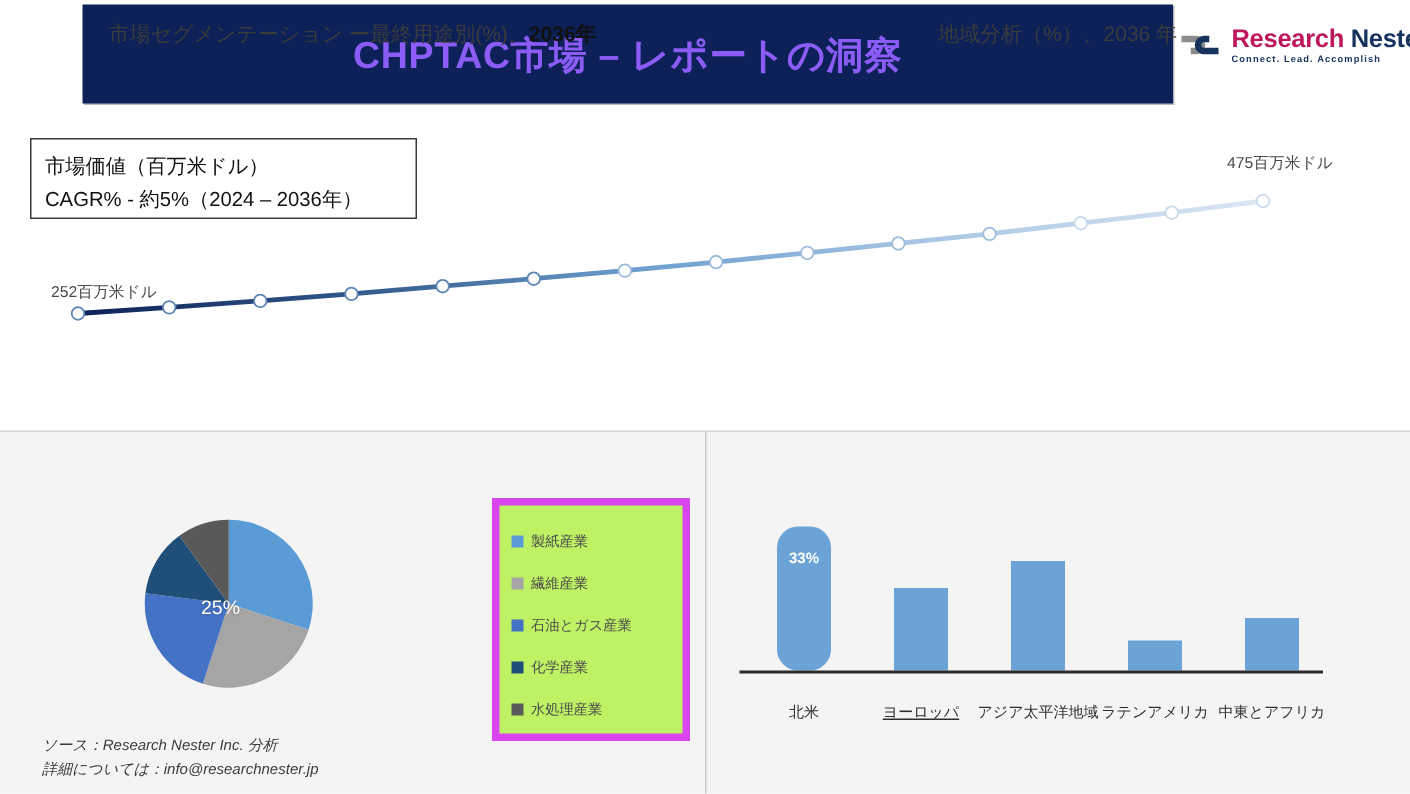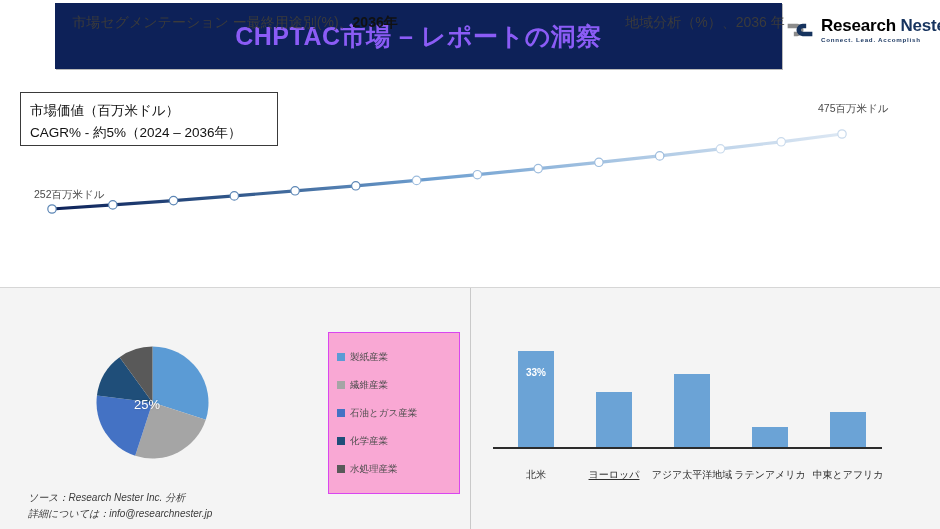--- a/index.html
+++ b/index.html
@@ -54,21 +54,21 @@
     margin-right: 6px;
     flex: 0 0 auto;
   }
   .logo-text { line-height: 1; }
   .logo-wordmark {
     font-size: 17px;
     font-weight: bold;
     letter-spacing: -0.2px;
     white-space: nowrap;
   }
-  .logo-research { color: #000000; }
+  .logo-research { color: #be185d; }
   .logo-nester { color: #16335e; }
   .logo-tagline {
     font-size: 6.2px;
     font-weight: bold;
     color: #16335e;
     letter-spacing: 0.75px;
     margin-top: 3px;
     white-space: nowrap;
   }
 
@@ -171,22 +171,22 @@
     left: 134px; top: 397px;
     font-size: 13px;
     color: #ffffff;
     font-weight: normal;
     text-shadow: 0 0 2px rgba(0,0,0,.25);
   }
   .pie-legend {
     position: absolute;
     left: 328px; top: 332px;
     width: 132px; height: 162px;
-    background: #f9a8d4;
-    border: 1px solid #d946ef;
+    background: #bef264;
+    border: 5px solid #d946ef;
     box-sizing: border-box;
     padding: 10px 0 0 8px;
   }
   .legend-row {
     display: flex;
     align-items: center;
     height: 28px;
   }
   .legend-swatch {
     width: 8px; height: 8px;
@@ -360,21 +360,21 @@
 
 <div class="source">
   <div>ソース：Research Nester Inc. 分析</div>
   <div>詳細については：info@researchnester.jp</div>
 </div>
 
 <div class="panel-title" id="region-title">地域分析（%）、2036 年</div>
 
 <div class="bars-area" id="bars-area">
     <div class="bar-col" style="left: 21px;">
-      <div class="bar" style="height: 96.25px; background: rgb(107, 163, 214);">
+      <div class="bar" style="height: 96.25px; background: rgb(107, 163, 214); border-radius: 14px;">
         <div class="bar-value">33%</div>
       </div>
     </div>
     <div class="bar-col" style="left: 99px;">
       <div class="bar" style="height: 55.4167px; background: rgb(107, 163, 214);"></div>
     </div>
     <div class="bar-col" style="left: 177px;">
       <div class="bar" style="height: 72.9167px; background: rgb(107, 163, 214);"></div>
     </div>
     <div class="bar-col" style="left: 255px;">

